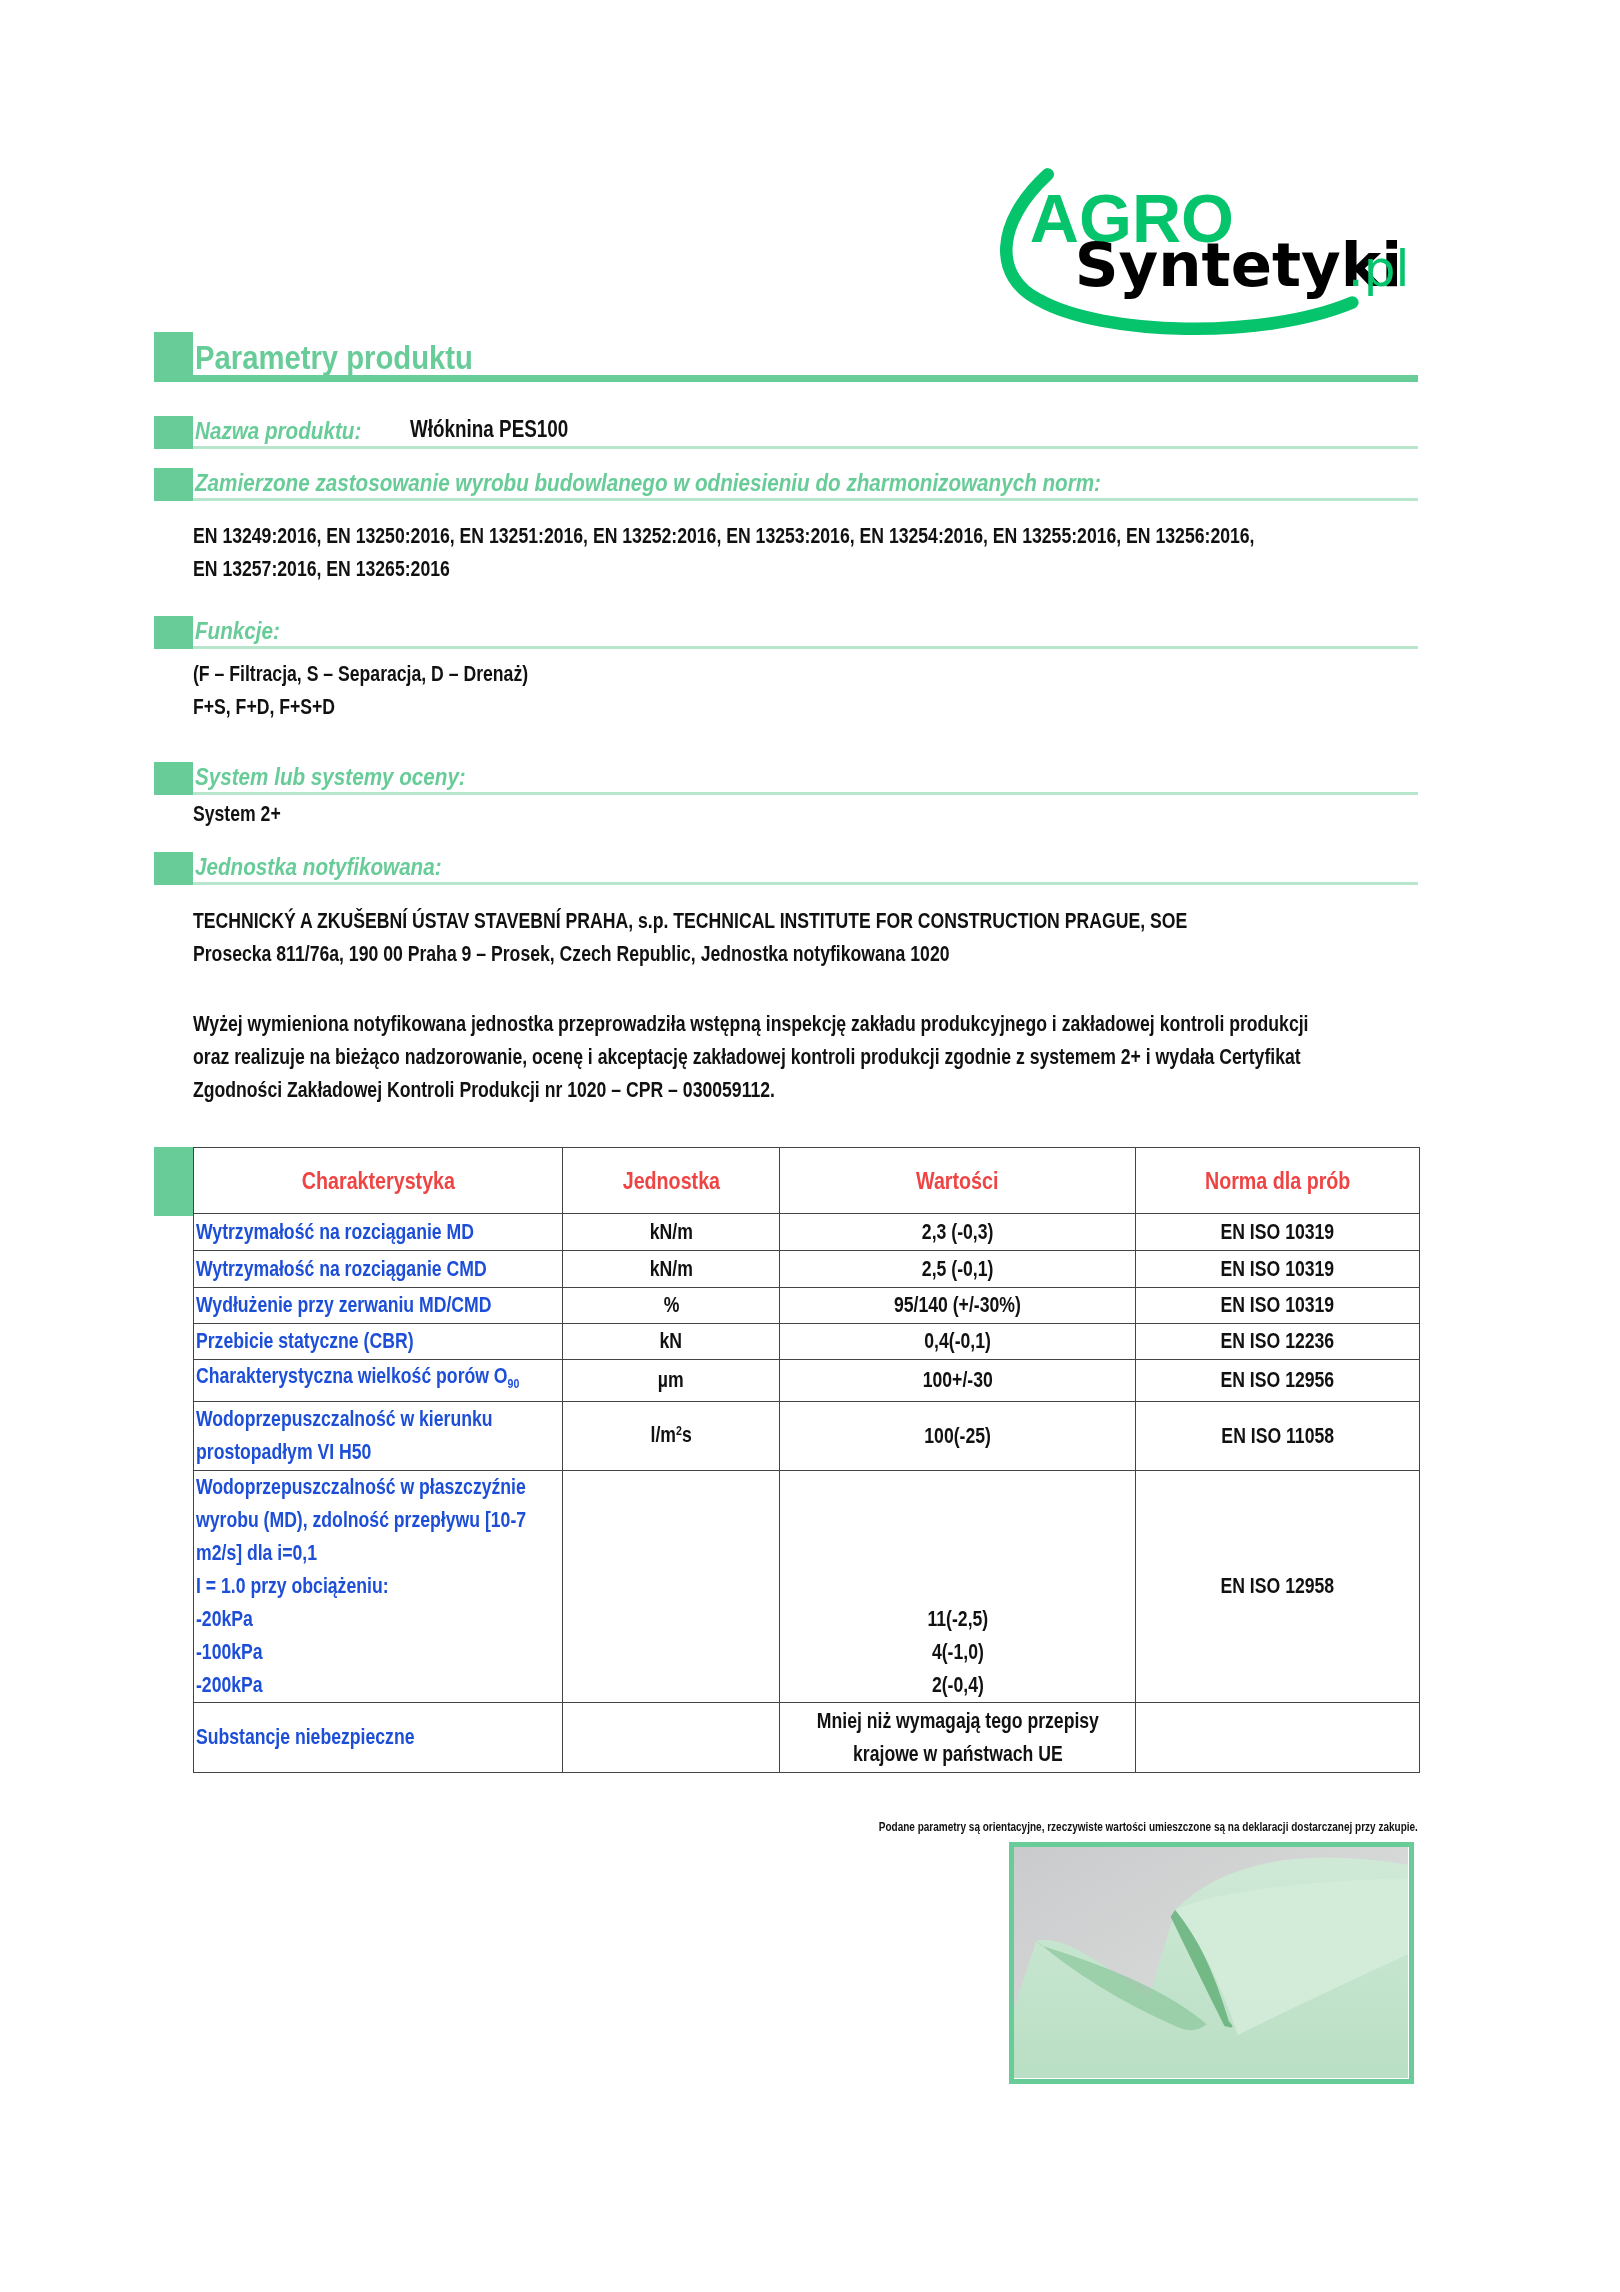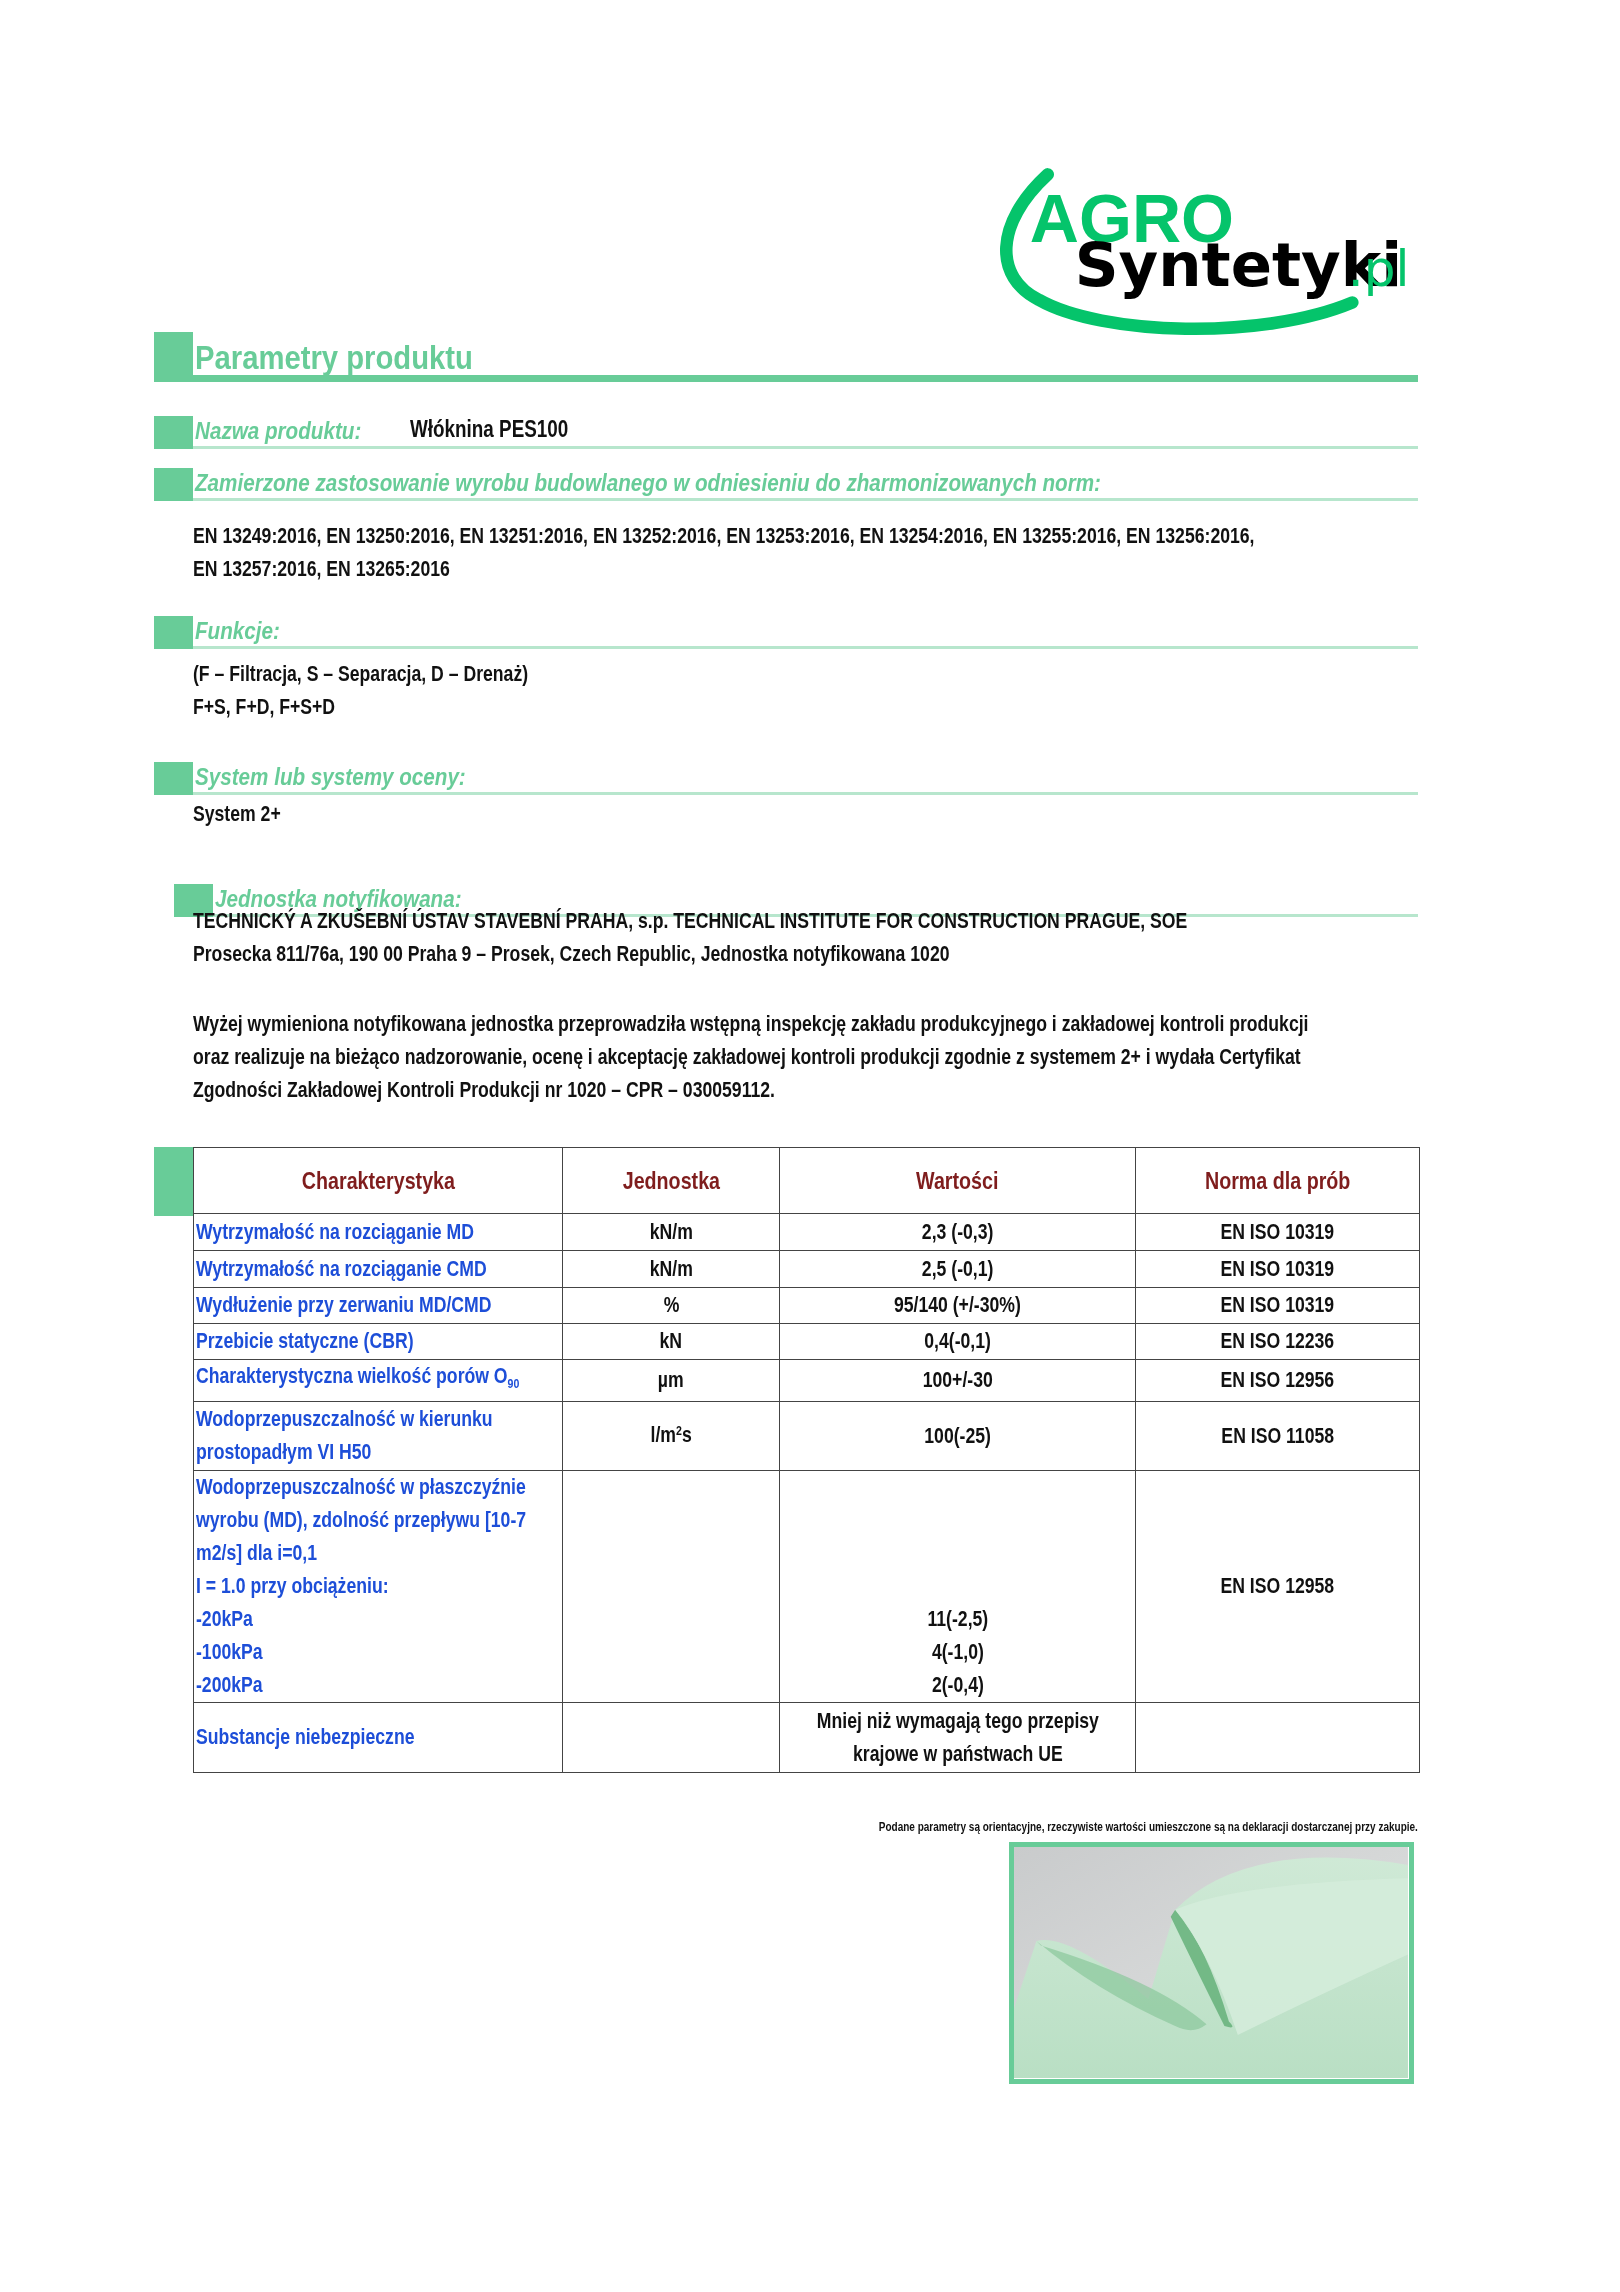--- a/index.html
+++ b/index.html
@@ -45,21 +45,21 @@
   
   .tbl-block { position: absolute; left: 154px; top: 1147px; width: 39px; height: 69px; background: #68cc98; }
   table.spec {
     position: absolute; left: 193px; top: 1147px; width: 1227px;
     border-collapse: collapse; table-layout: fixed;
   }
   table.spec td, table.spec th {
     border: 1.8px solid #444; padding: 0 1.8px;
     font-family: "Liberation Sans", sans-serif; font-size: 21.5px; font-weight: bold;
   }
-  table.spec th { height: 65px; font-size: 24px; color: #7f1d1d; }
+  table.spec th { height: 65px; font-size: 24px; color: #ef4444; }
   .cell-inner { display: inline-block; white-space: nowrap; transform: scaleX(0.82); }
   .lbl { text-align: left; color: #1d4ed8; line-height: 33px; }
   .lbl .cell-inner { transform-origin: left center; }
   .ctr { text-align: center; color: #111; }
   .col1 { width: 367px; } .col2 { width: 215px; } .col3 { width: 354px; } .col4 { width: 282px; }
   sub { font-size: 60%; vertical-align: -5.4px; }
   sup { font-size: 60%; vertical-align: 7.2px; }
 
   .note {
     position: absolute; right: 202px; top: 1820px; white-space: nowrap;
@@ -116,21 +116,21 @@
   <div>F+S, F+D, F+S+D</div>
 </div>
 
 <div class="sec sub-sec" style="top:762px;">
   <div class="sec-block"></div>
   <div class="sec-title">System lub systemy oceny:</div>
   <div class="sec-line"></div>
 </div>
 <div class="body-text" style="top:798px;">System 2+</div>
 
-<div class="sec sub-sec" style="top:884px;margin-left:20px;">
+<div class="sec sub-sec" style="top:852px;">
   <div class="sec-block"></div>
   <div class="sec-title">Jednostka notyfikowana:</div>
   <div class="sec-line"></div>
 </div>
 <div class="body-text" style="top:905px;">
   <div>TECHNICKÝ A ZKUŠEBNÍ ÚSTAV STAVEBNÍ PRAHA, s.p. TECHNICAL INSTITUTE FOR CONSTRUCTION PRAGUE, SOE</div>
   <div>Prosecka 811/76a, 190 00 Praha 9 – Prosek, Czech Republic, Jednostka notyfikowana 1020</div>
 </div>
 
 <div class="body-text" style="top:1008px;">

